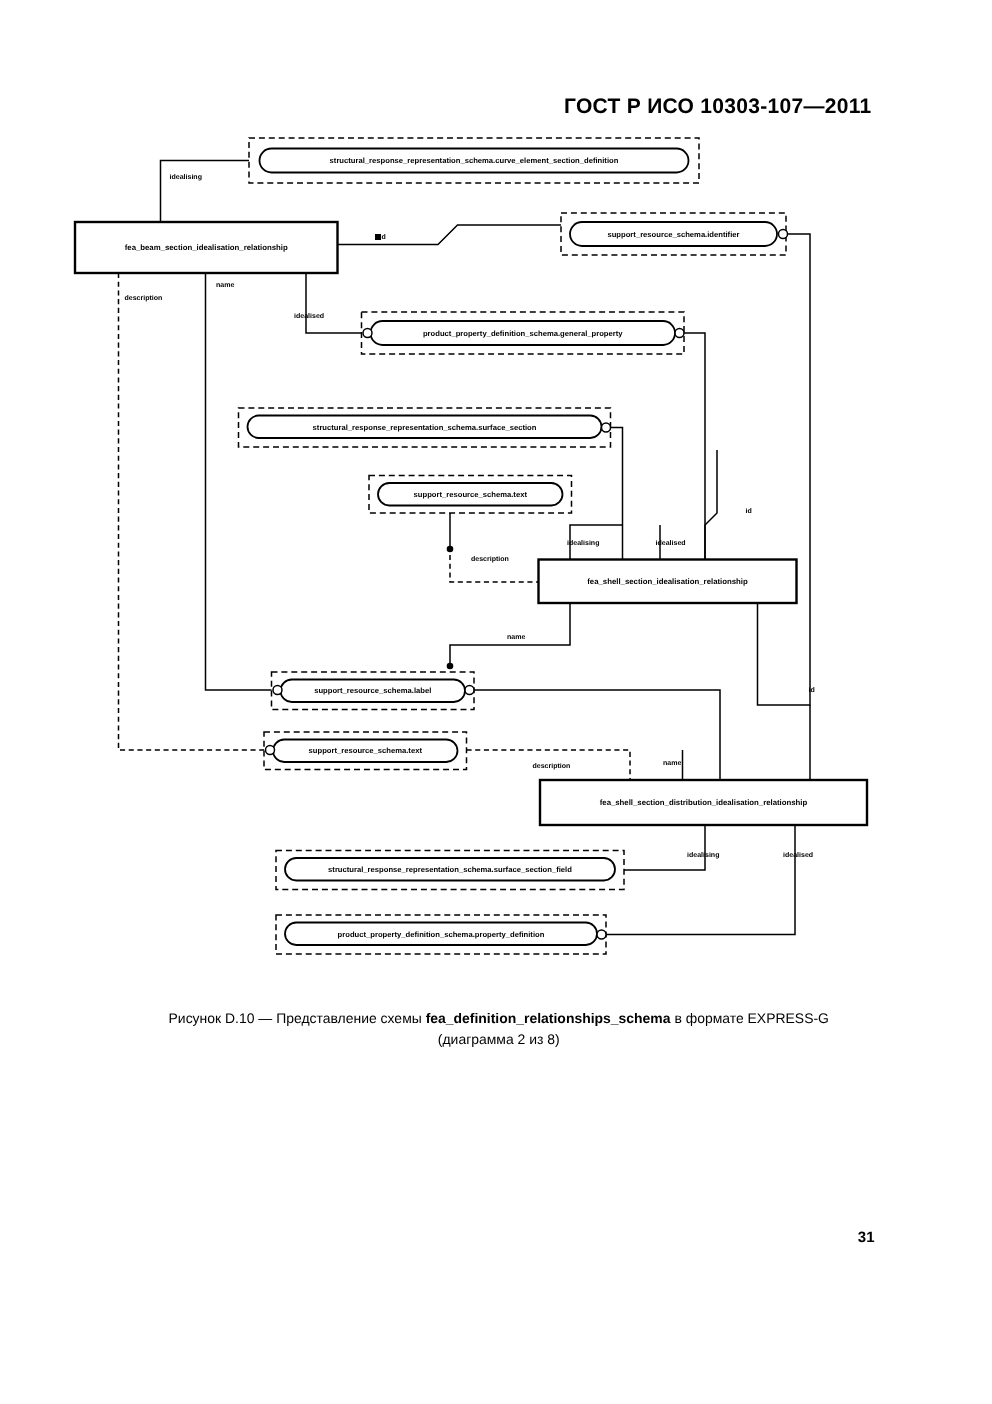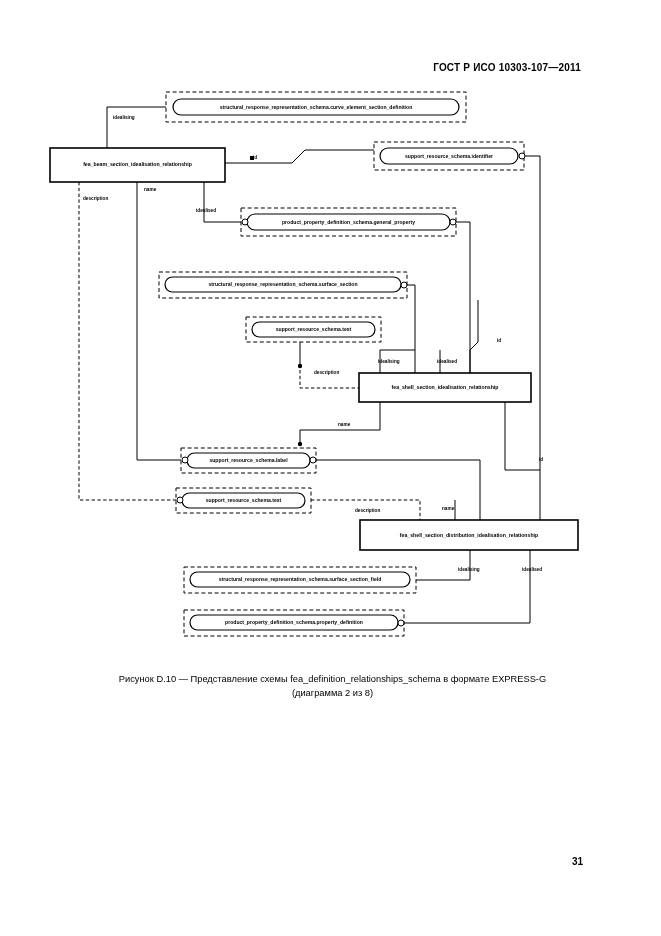--- a/index.html
+++ b/index.html
@@ -12,21 +12,21 @@
     width: 661px;
     height: 936px;
     background: #ffffff;
     font-family: "Liberation Sans", sans-serif;
     overflow: hidden;
   }
   .doc-header {
     position: absolute;
     top: 62px;
     right: 80px;
-    font-size: 10px;
+    font-size: 14px;
     font-weight: bold;
     color: #000;
     letter-spacing: 0.2px;
     white-space: nowrap;
   }
   .diagram {
     position: absolute;
     left: 0;
     top: 0;
     width: 661px;
@@ -36,25 +36,25 @@
   .caption {
     position: absolute;
     left: 60px;
     top: 672px;
     width: 545px;
     text-align: center;
     font-size: 9.3px;
     color: #000;
     line-height: 1.55;
   }
-  .caption b { font-weight: normal; margin-top: 28px; }
+  .caption b { font-weight: bold; margin-top: 28px; }
   .page-number {
     position: absolute;
     right: 78px;
-    top: 856px;
+    top: 820px;
     font-size: 10px;
     font-weight: bold;
     color: #000;
   }
   .ent-label {
     font-family: "Liberation Sans", sans-serif;
     font-size: 5.1px;
     font-weight: bold;
     fill: #000;
     text-anchor: middle;

